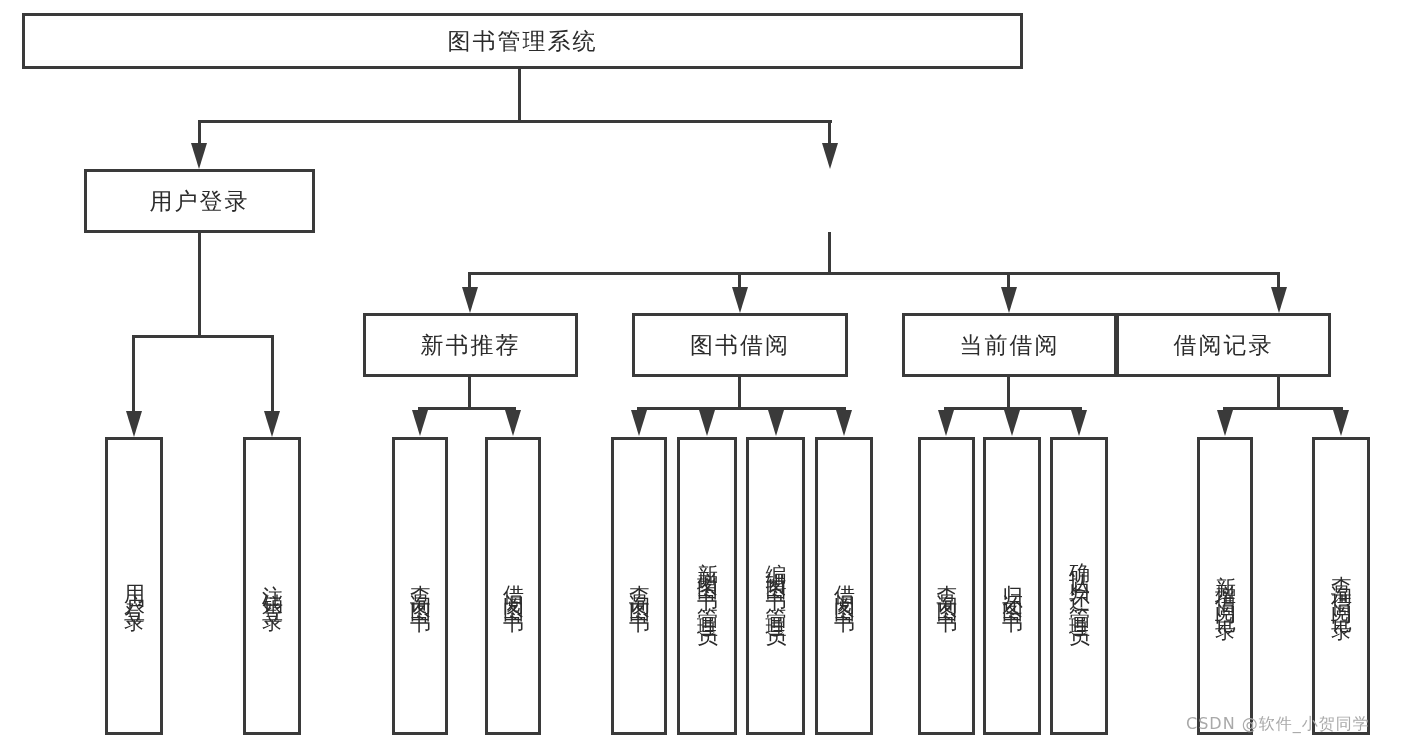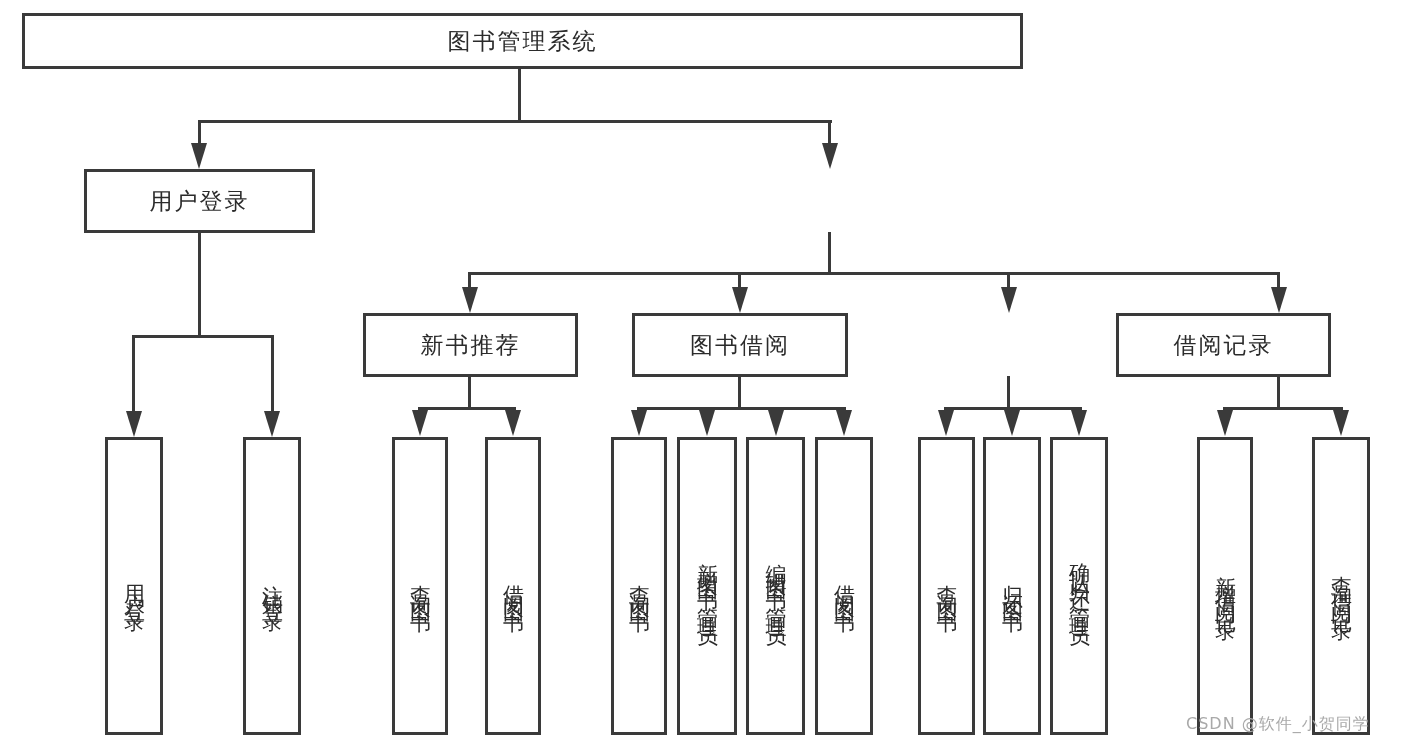--- a/index.html
+++ b/index.html
@@ -105,20 +105,23 @@
   <div class="arrow" style="left:1001px; top:287px;"></div>
   <div class="vline" style="left:1277px; top:272px; height:17px;"></div>
   <div class="arrow" style="left:1271px; top:287px;"></div>
 
   <div class="box" style="left:363px; top:313px; width:215px; height:64px;">
     <span>新书推荐</span>
   </div>
   <div class="box" style="left:632px; top:313px; width:216px; height:64px;">
     <span>图书借阅</span>
   </div>
+  <div class="box" style="left:902px; top:313px; width:215px; height:64px;">
+    <span>当前借阅</span>
+  </div>
   <div class="box" style="left:1116px; top:313px; width:215px; height:64px;">
     <span>借阅记录</span>
   </div>
 
   <div class="vline" style="left:468px; top:376px; height:34px;"></div>
   <div class="hline" style="left:418px; top:407px; width:98px;"></div>
   <div class="vline" style="left:418px; top:407px; height:7px;"></div>
   <div class="arrow" style="left:412px; top:410px;"></div>
   <div class="vline" style="left:511px; top:407px; height:7px;"></div>
   <div class="arrow" style="left:505px; top:410px;"></div>

